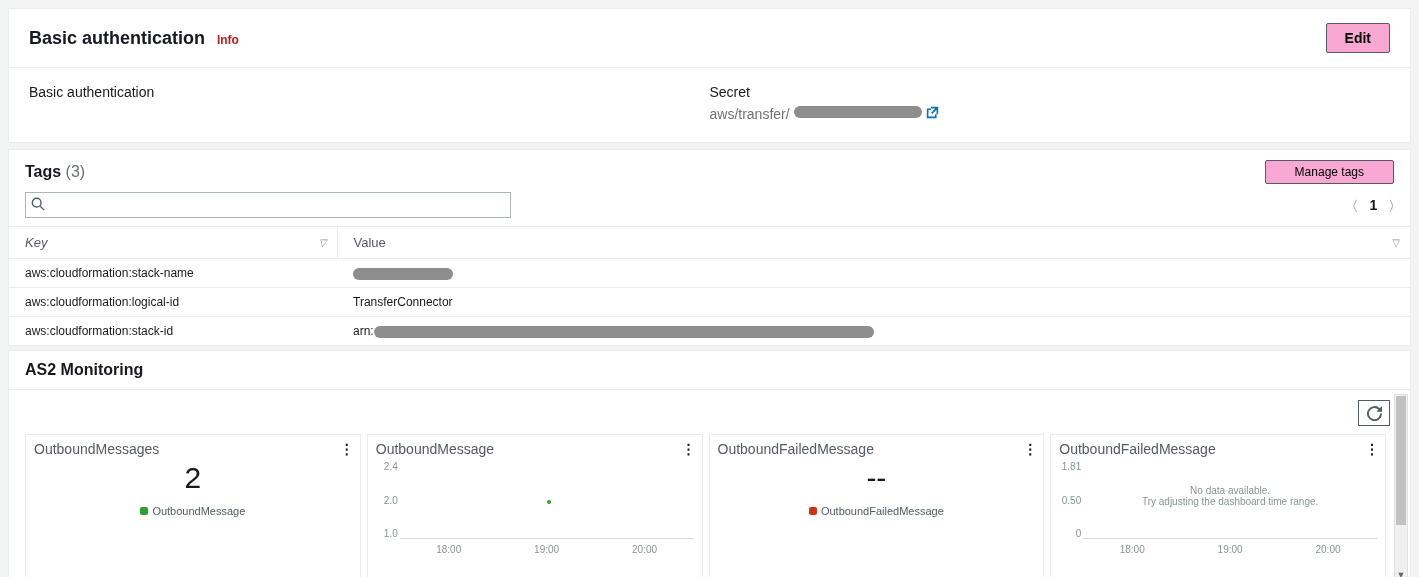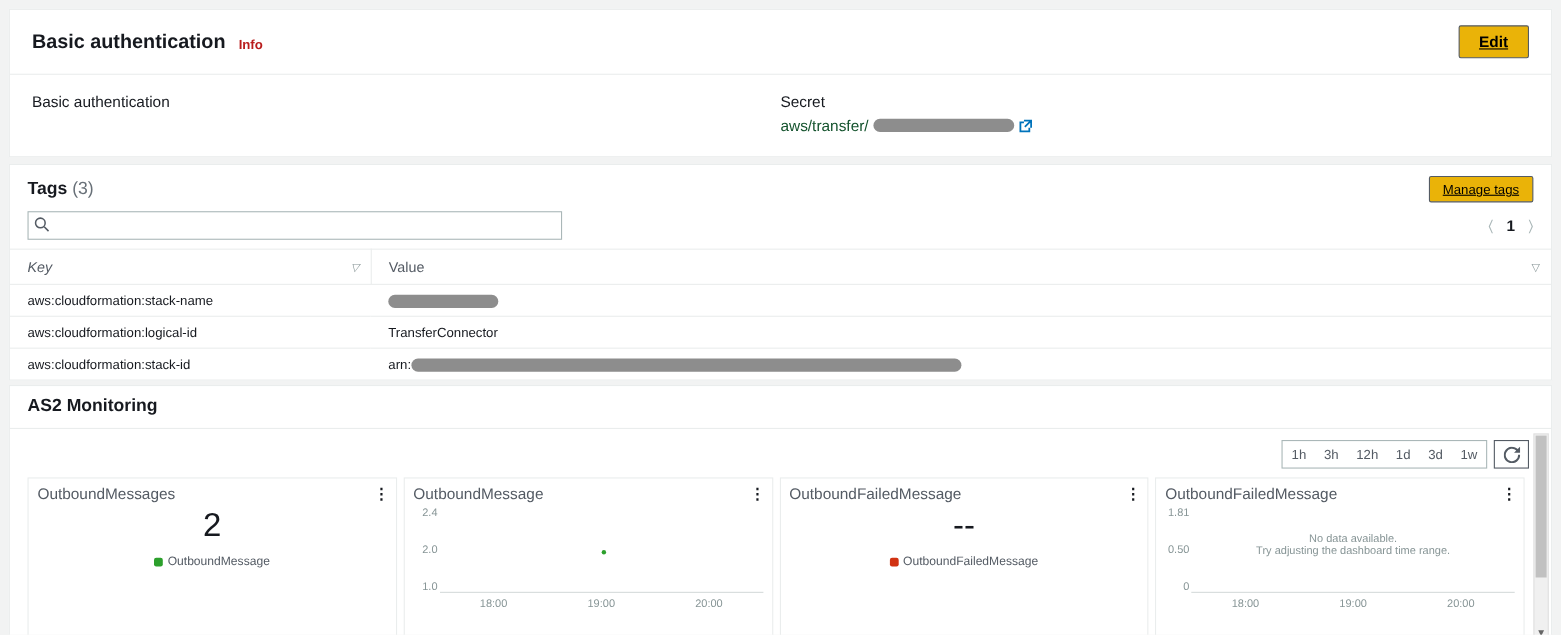--- a/index.html
+++ b/index.html
@@ -33,31 +33,30 @@
     margin-right: 8px;
   }
   .info-link {
     color: #b91c1c;
     font-size: 12px;
     font-weight: 700;
     text-decoration: none;
     vertical-align: middle;
   }
   .btn {
-    background: #eab308;
+    background: #f9a8d4;
     border: 1px solid #545b64;
     border-radius: 2px;
     padding: 6px 18px;
     font-size: 14px;
     font-weight: 700;
     cursor: pointer;
-    text-decoration: underline;
   }
   .btn-small {
-    padding: 4px 12px;
+    padding: 4px 29px;
     font-size: 12px;
     font-weight: 400;
   }
   .auth-body {
     display: flex;
     padding: 16px 20px 20px;
   }
   .auth-col { flex: 1; }
   .field-label {
     font-size: 14px;
@@ -65,24 +64,24 @@
     margin-bottom: 6px;
   }
   .status-enabled {
     color: #1d8102;
     display: flex;
     align-items: center;
     gap: 4px;
     font-size: 14px;
   }
   .secret-link {
-    color: #14532d;
+    color: #737373;
     text-decoration: none;
     display: inline-flex;
-    align-items: center;
+    align-items: flex-start;
     gap: 4px;
   }
   .redact {
     display: inline-block;
     height: 12px;
     background: #8d8d8d;
     border-radius: 6px;
     vertical-align: middle;
   }
   
@@ -281,28 +280,20 @@
           <td><span>arn:</span><span class="redact" style="width: 500px;"></span></td>
         </tr>
       </tbody>
   </table>
 </div>
 
 <div class="mon-panel">
   <div class="mon-header">AS2 Monitoring</div>
   <div class="mon-body">
     <div class="mon-topbar">
-      <div class="range-group" id="range-group">
-          <span>1h</span>
-          <span>3h</span>
-          <span>12h</span>
-          <span>1d</span>
-          <span>3d</span>
-          <span>1w</span>
-        </div>
       <div class="refresh-btn">
         <svg width="15" height="15" viewBox="0 0 16 16">
             <path d="M13.6 2.4A8 8 0 1 0 16 8h-2a6 6 0 1 1-1.8-4.2L10 6h6V0z" fill="#545b64"></path>
           </svg>
       </div>
     </div>
 
     <div class="charts" id="charts">
         <div class="chart-card">
           <div class="chart-title">OutboundMessages</div>

